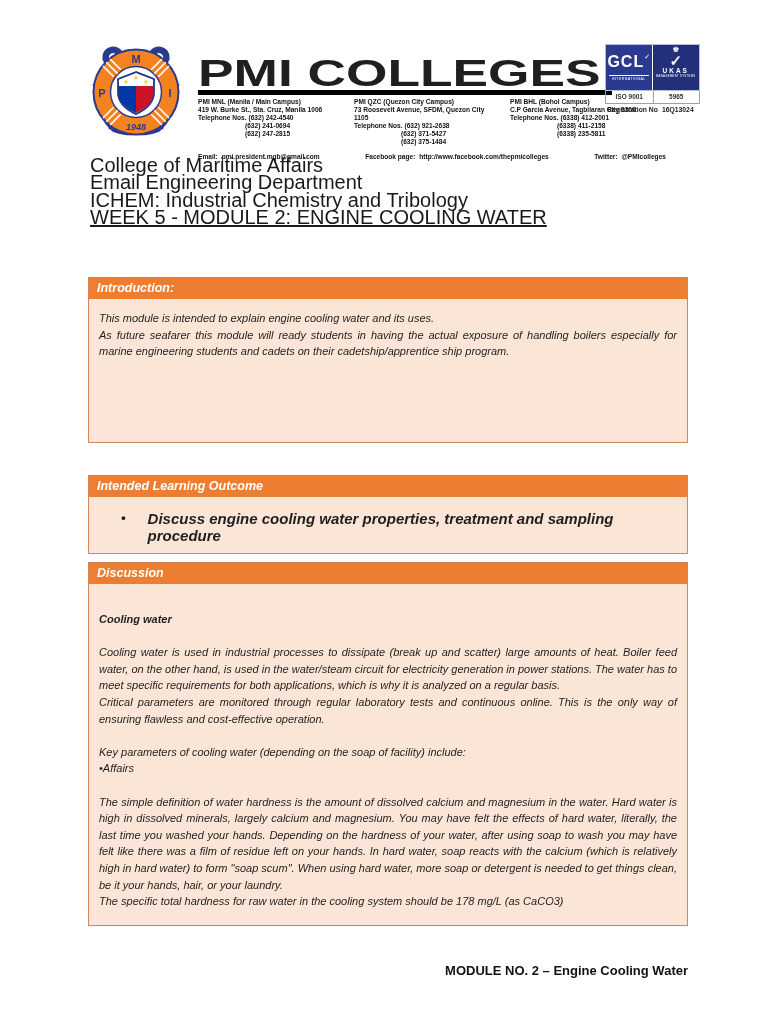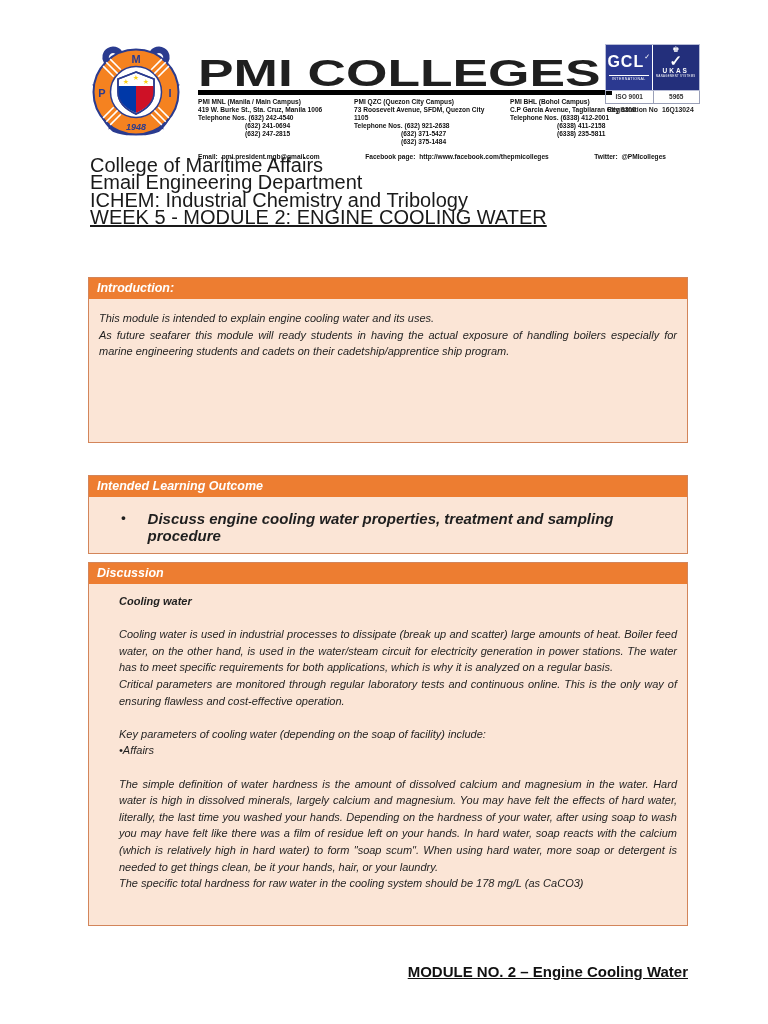--- a/index.html
+++ b/index.html
@@ -55,24 +55,24 @@
   .secbody p { margin:0; }
   .gap-before { margin-top:16.6px !important; }
   .bold { font-weight:bold; }
 
   .intro-box { top:277px; height:166px; }
   .ilo-box { top:475px; height:79px; }
   .ilo-bullet { display:flex; padding:13px 10px 0 32px; font-size:15px; font-weight:bold; }
   .bullet-marker::before { content:"\2022"; }
   .bullet-marker { margin-right:22px; font-size:13px; }
   .disc-box { top:562px; height:364px; overflow:hidden; }
-  .disc-box .secbody { padding-top:9px;margin-left:20px; }
-
-  
-  .footer { position:absolute; right:80px; top:963px; font-size:15px; font-weight:bold; color:#111;text-decoration:underline; }
+  .disc-box .secbody { padding-top:27px; }
+
+  
+  .footer { position:absolute; right:80px; top:963px; font-size:13px; font-weight:bold; color:#111; }
 </style>
 </head>
 <body>
 
 <div class="page">
 
   <div class="header">
 
     <div class="logo-wrap">
       <svg width="122" height="102" viewBox="0 0 122 102">

